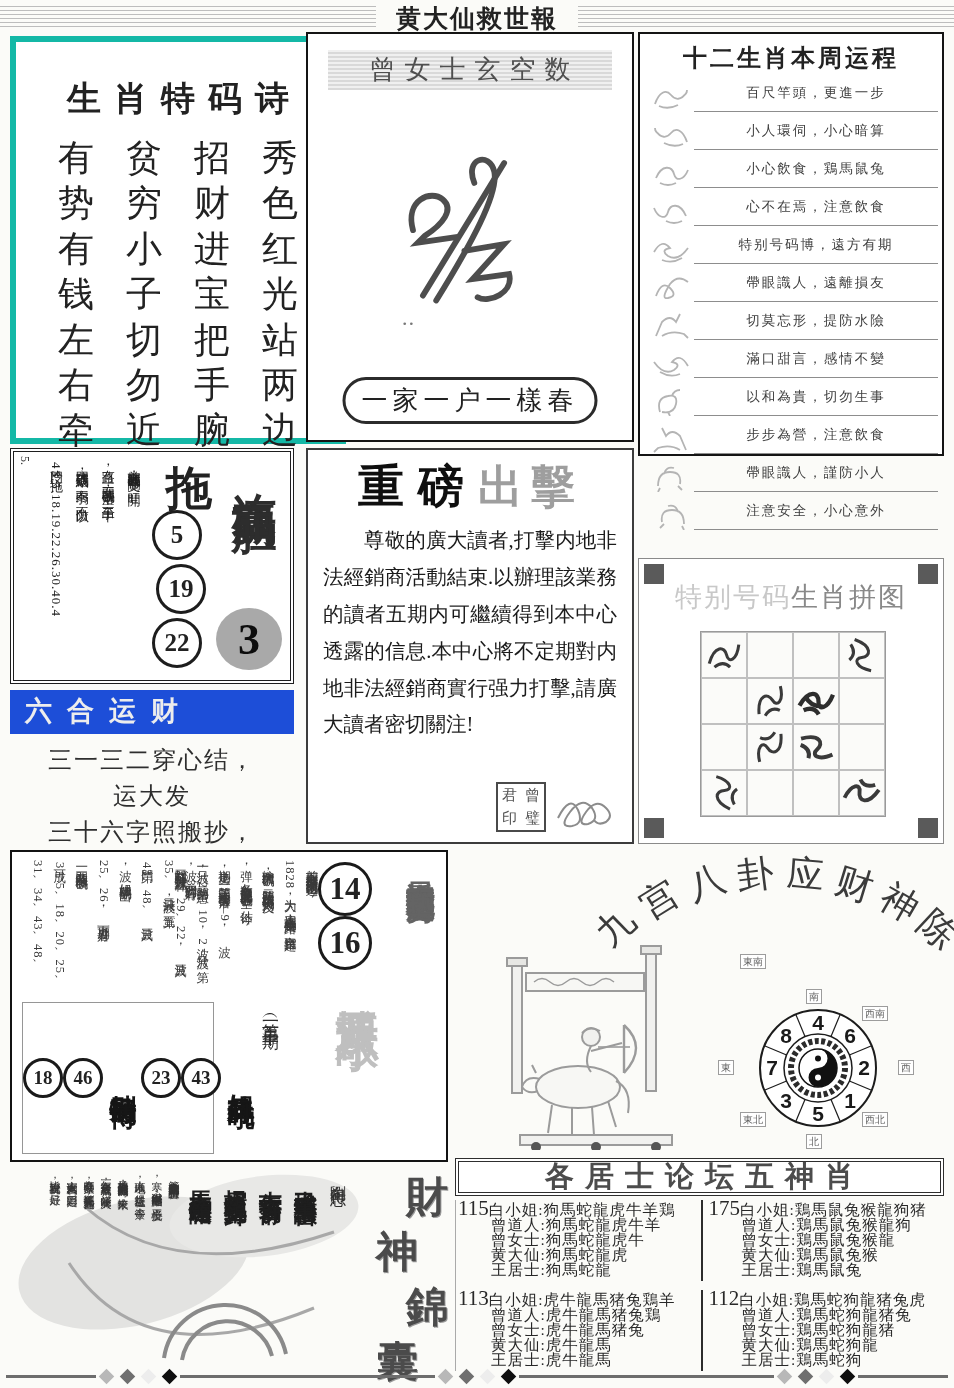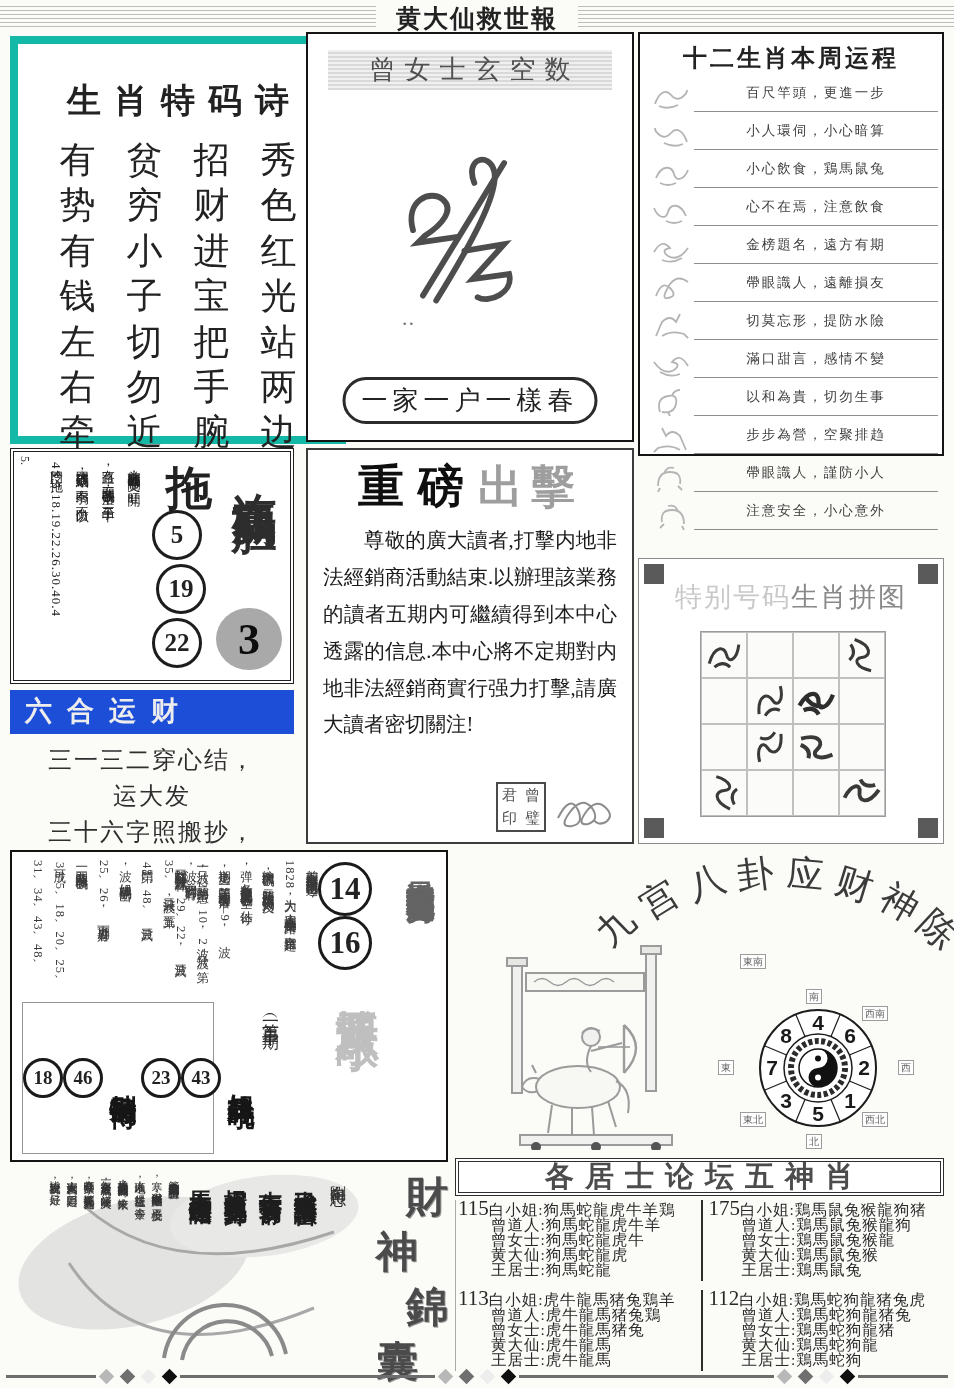--- a/index.html
+++ b/index.html
@@ -6,21 +6,21 @@
   .page{position:relative;width:954px;height:1388px;margin:0 auto;background:#fbfbf8;
         font-family:"Liberation Serif","DejaVu Serif",serif;color:#222;overflow:hidden;}
   .abs{position:absolute;}
   .box{position:absolute;background:#fff;box-sizing:border-box;}
   
   .topband{position:absolute;left:0;top:3px;width:100%;height:27px;
            background:repeating-linear-gradient(to bottom,#fbfbf8 0 3px,#bdbdbd 3px 4px);}
   .masthead{position:absolute;left:50%;top:2px;transform:translateX(-50%);
             background:#fbfbf8;padding:0 20px;font-size:25px;font-weight:bold;letter-spacing:2px;white-space:nowrap;}
   
-  #poem-box{left:10px;top:36px;width:336px;height:408px;border:8px solid #14b8a6;}
+  #poem-box{left:10px;top:36px;width:336px;height:408px;border:6px solid #14b8a6;}
   .poem-title{margin-top:34px;text-align:center;font-size:34px;font-weight:bold;letter-spacing:13px;text-indent:13px;}
   .poem-grid{display:grid;grid-template-columns:repeat(4,1fr);margin:16px 26px 0;row-gap:4px;
              font-size:36px;text-align:center;line-height:1.15;}
   
   #xk-box{left:306px;top:32px;width:328px;height:410px;border:2px solid #141414;}
   .xk-banner{margin:16px auto 0;width:284px;height:40px;line-height:40px;text-align:center;
              font-size:26px;letter-spacing:9px;text-indent:9px;color:#4f4f4f;
              background:repeating-linear-gradient(to bottom,#f0f0f0 0 2px,#d9d9d9 2px 4px);}
   .xk-glyph{position:absolute;left:50%;top:66px;transform:translateX(-56%);}
   .xk-pill{position:absolute;left:50%;bottom:16px;transform:translateX(-50%);
@@ -211,21 +211,21 @@
     <div class="wk-row">
         <span class="wk-icon"><svg width="46" height="30" viewBox="0 0 42 30" style="transform:scaleX(-1)">
             <path d="M6 20 C12 6 22 8 24 16 C26 24 34 22 38 12 M10 25 q8 4 16 0" fill="none" stroke="#b4b4b4" stroke-width="1.8"></path>
           </svg></span>
         <span class="wk-text">心不在焉，注意飲食</span>
       </div>
     <div class="wk-row">
         <span class="wk-icon"><svg width="46" height="30" viewBox="0 0 42 30">
             <path d="M4 18 q8 -14 16 -4 q-10 2 -2 8 q10 6 20 -8 M12 26 q10 4 20 -2" fill="none" stroke="#b4b4b4" stroke-width="1.8"></path>
           </svg></span>
-        <span class="wk-text">金榜題名，遠方有期</span>
+        <span class="wk-text">特别号码博，遠方有期</span>
       </div>
     <div class="wk-row">
         <span class="wk-icon"><svg width="46" height="30" viewBox="0 0 42 30">
             <path d="M6 24 q6 -16 14 -8 q8 8 -2 10 q-8 2 2 -14 q8 -10 18 -2" fill="none" stroke="#b4b4b4" stroke-width="1.8"></path>
           </svg></span>
         <span class="wk-text">帶眼識人，遠離損友</span>
       </div>
     <div class="wk-row">
         <span class="wk-icon"><svg width="46" height="30" viewBox="0 0 42 30">
             <path d="M6 26 L12 12 q8 -8 14 0 l4 -8 M12 26 q10 -6 22 -2 l4 4" fill="none" stroke="#b4b4b4" stroke-width="1.8"></path>
@@ -241,21 +241,21 @@
     <div class="wk-row">
         <span class="wk-icon"><svg width="46" height="30" viewBox="0 0 42 30">
             <path d="M10 26 q-4 -14 8 -16 q10 -2 8 8 q-2 10 -14 8 M22 10 q2 -6 8 -6 M18 26 l2 4" fill="none" stroke="#b4b4b4" stroke-width="1.8"></path>
           </svg></span>
         <span class="wk-text">以和為貴，切勿生事</span>
       </div>
     <div class="wk-row">
         <span class="wk-icon"><svg width="46" height="30" viewBox="0 0 42 30" style="transform:scaleX(-1)">
             <path d="M6 26 L12 12 q8 -8 14 0 l4 -8 M12 26 q10 -6 22 -2 l4 4" fill="none" stroke="#b4b4b4" stroke-width="1.8"></path>
           </svg></span>
-        <span class="wk-text">步步為營，空聚排趋</span>
+        <span class="wk-text">步步為營，注意飲食</span>
       </div>
     <div class="wk-row">
         <span class="wk-icon"><svg width="46" height="30" viewBox="0 0 42 30">
             <path d="M8 24 q0 -14 12 -14 q12 0 10 12 M14 12 q2 -8 10 -6 M10 26 l-2 4 M28 24 l4 4" fill="none" stroke="#b4b4b4" stroke-width="1.8"></path>
           </svg></span>
         <span class="wk-text">帶眼識人，謹防小人</span>
       </div>
     <div class="wk-row">
         <span class="wk-icon"><svg width="46" height="30" viewBox="0 0 42 30" style="transform:scaleX(-1)">
             <path d="M8 24 q0 -14 12 -14 q12 0 10 12 M14 12 q2 -8 10 -6 M10 26 l-2 4 M28 24 l4 4" fill="none" stroke="#b4b4b4" stroke-width="1.8"></path>

